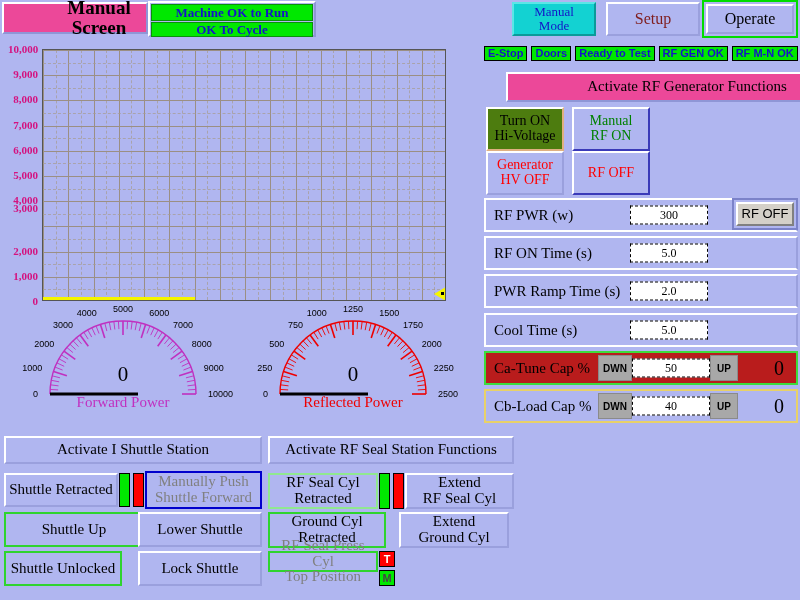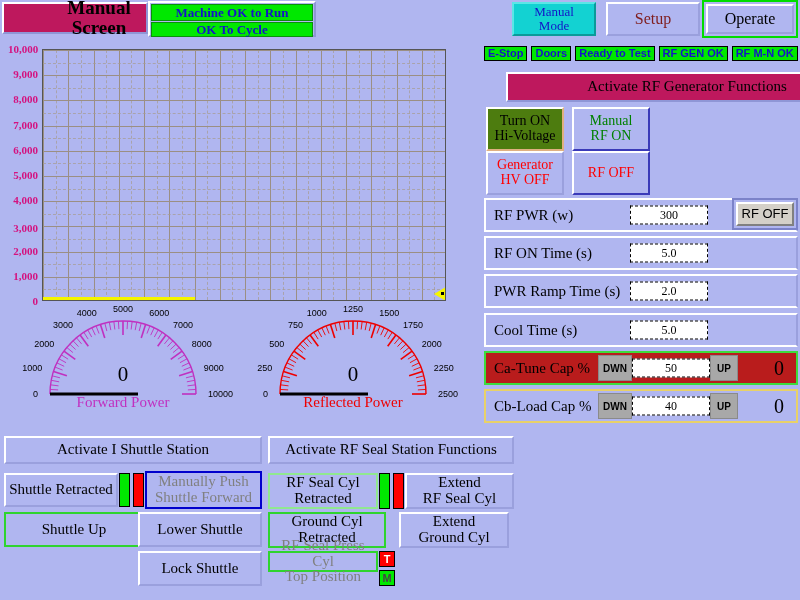--- a/index.html
+++ b/index.html
@@ -7,21 +7,21 @@
     width:800px;height:600px;
     background:#b0b6f0;
     font-family:"Liberation Serif", serif;
     overflow:hidden;
     position:relative;
   }
   .root{position:absolute;left:0;top:0;width:800px;height:600px;}
 
   
   .raised{
-    background:#be185d;
+    background:#ec4899;
     border-top:2px solid #ffffff;
     border-left:2px solid #ffffff;
     border-right:2px solid #8f96d6;
     border-bottom:2px solid #8f96d6;
     box-sizing:border-box;
     padding-left:48px;
   }
   .ctr{display:flex;align-items:center;justify-content:center;text-align:center;line-height:1.05;}
 
   
@@ -236,21 +236,21 @@
 
   <div id="chart-wrap">
     <div id="yaxis">
         <div class="ytick" style="top: 3px;">10,000</div>
         <div class="ytick" style="top: 28.2px;">9,000</div>
         <div class="ytick" style="top: 53.4px;">8,000</div>
         <div class="ytick" style="top: 78.6px;">7,000</div>
         <div class="ytick" style="top: 103.8px;">6,000</div>
         <div class="ytick" style="top: 129px;">5,000</div>
         <div class="ytick" style="top: 154.2px;">4,000</div>
-        <div class="ytick" style="top: 182px;">3,000</div>
+        <div class="ytick" style="top: 162px;">3,000</div>
         <div class="ytick" style="top: 204.6px;">2,000</div>
         <div class="ytick" style="top: 229.8px;">1,000</div>
         <div class="ytick" style="top: 255px;">0</div>
       </div>
     <div id="plot">
         <div class="gl-minor-v" style="left: 391.375px;"></div>
         <div class="gl-major-v" style="left: 378.75px;"></div>
         <div class="gl-minor-v" style="left: 366.125px;"></div>
         <div class="gl-major-v" style="left: 353.5px;"></div>
         <div class="gl-minor-v" style="left: 340.875px;"></div>
@@ -525,20 +525,21 @@
   <div class="sbtn sbtn-blue ctr" style="left:145px;top:471px;width:117px;height:38px;">
     <div>
       <div>Manually Push</div>
       <div>Shuttle Forward</div>
     </div>
   </div>
 
   <div class="sbtn sbtn-green ctr" style="left:4px;top:512px;width:140px;height:35px;">Shuttle Up</div>
   <div class="sbtn sbtn-white ctr" style="left:138px;top:512px;width:124px;height:35px;">Lower Shuttle</div>
 
+  <div class="sbtn sbtn-green ctr" style="left:4px;top:551px;width:118px;height:35px;">Shuttle Unlocked</div>
   <div class="sbtn sbtn-white ctr" style="left:138px;top:551px;width:124px;height:35px;">Lock Shuttle</div>
 
   <div class="sec-head ctr" style="left:268px;top:436px;width:246px;">Activate RF Seal Station Functions</div>
 
   <div class="sbtn sbtn-lgreen ctr" style="left:268px;top:473px;width:110px;height:36px;">
     <div>
       <div>RF Seal Cyl</div>
       <div>Retracted</div>
     </div>
   </div>

